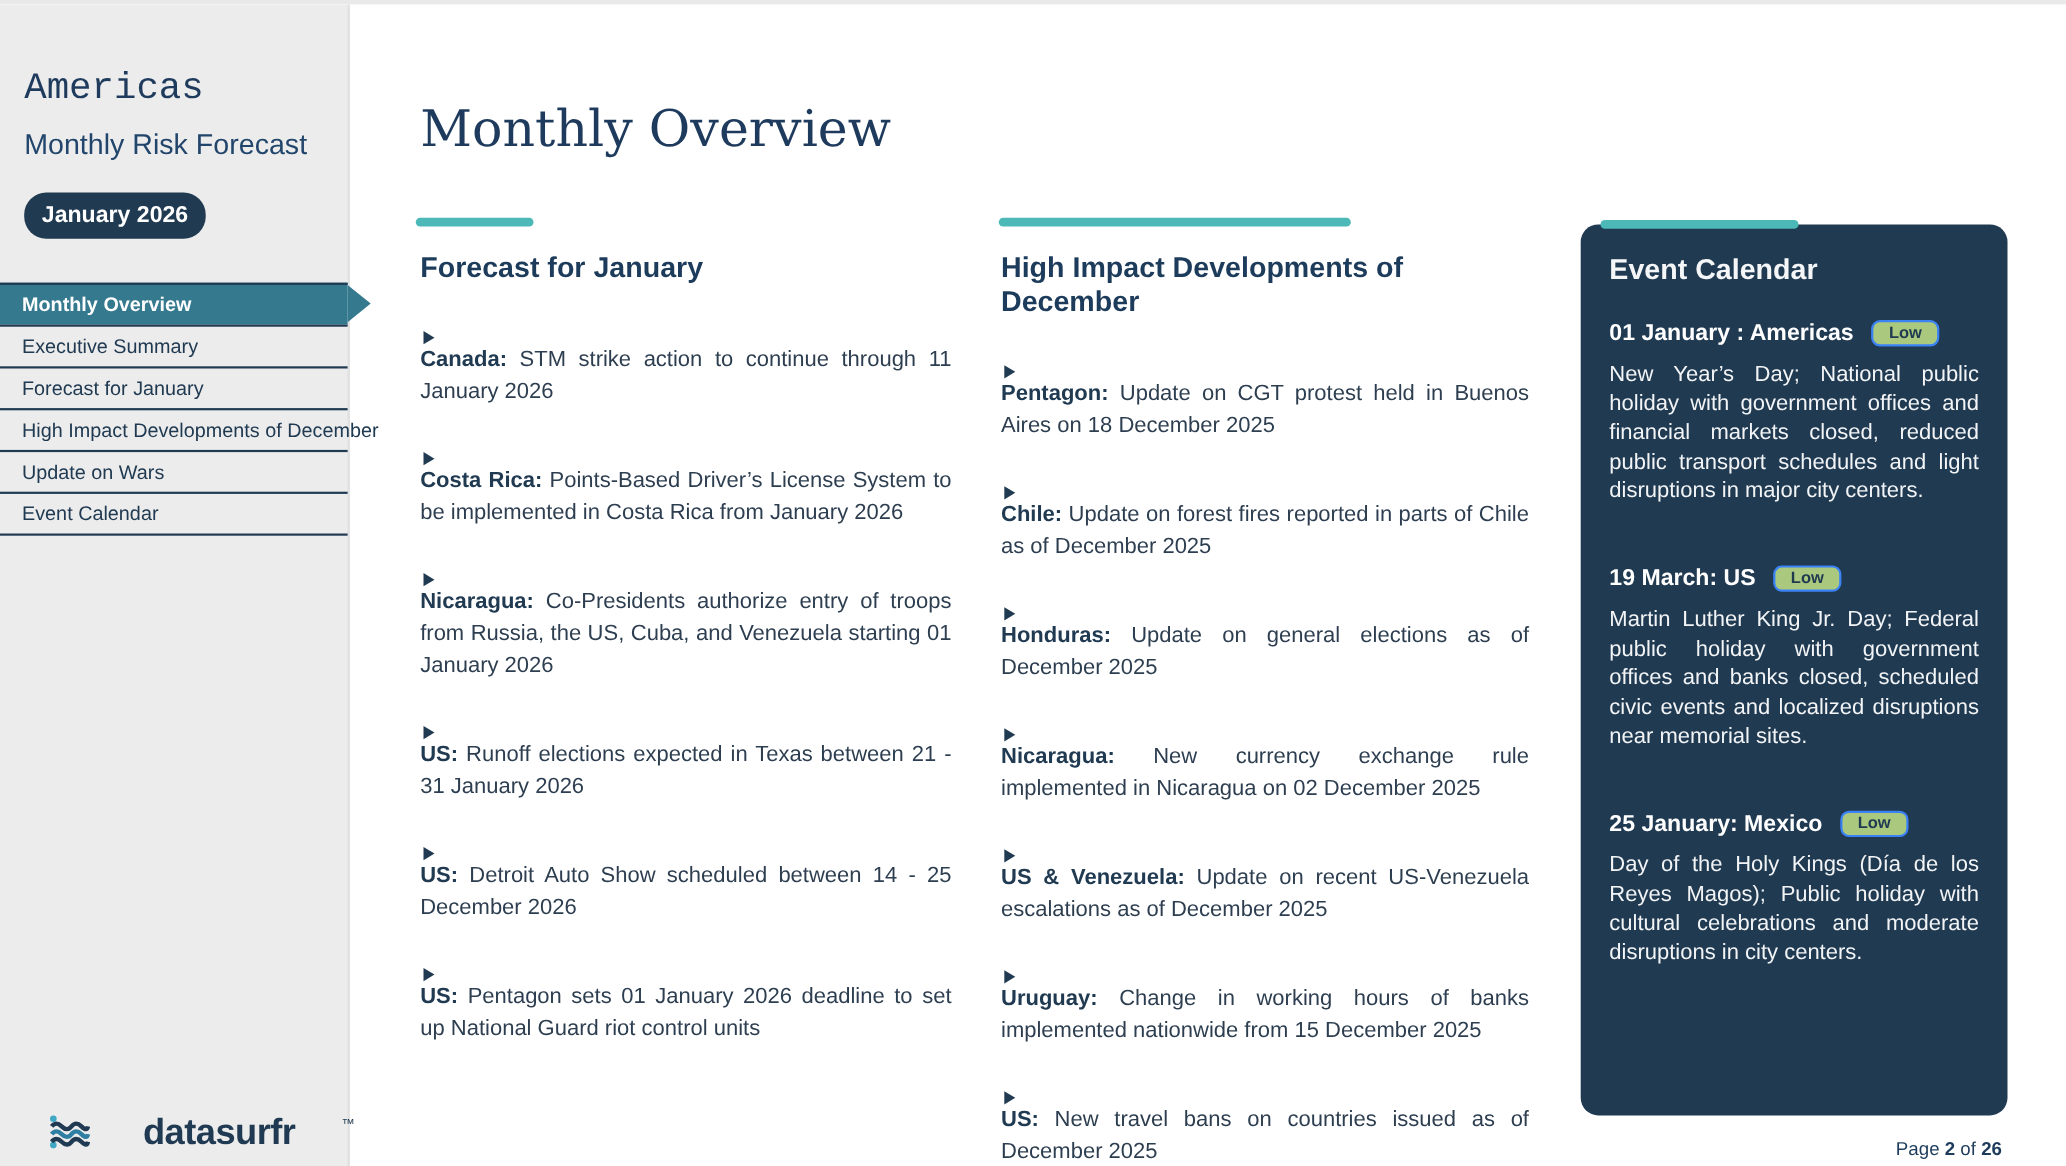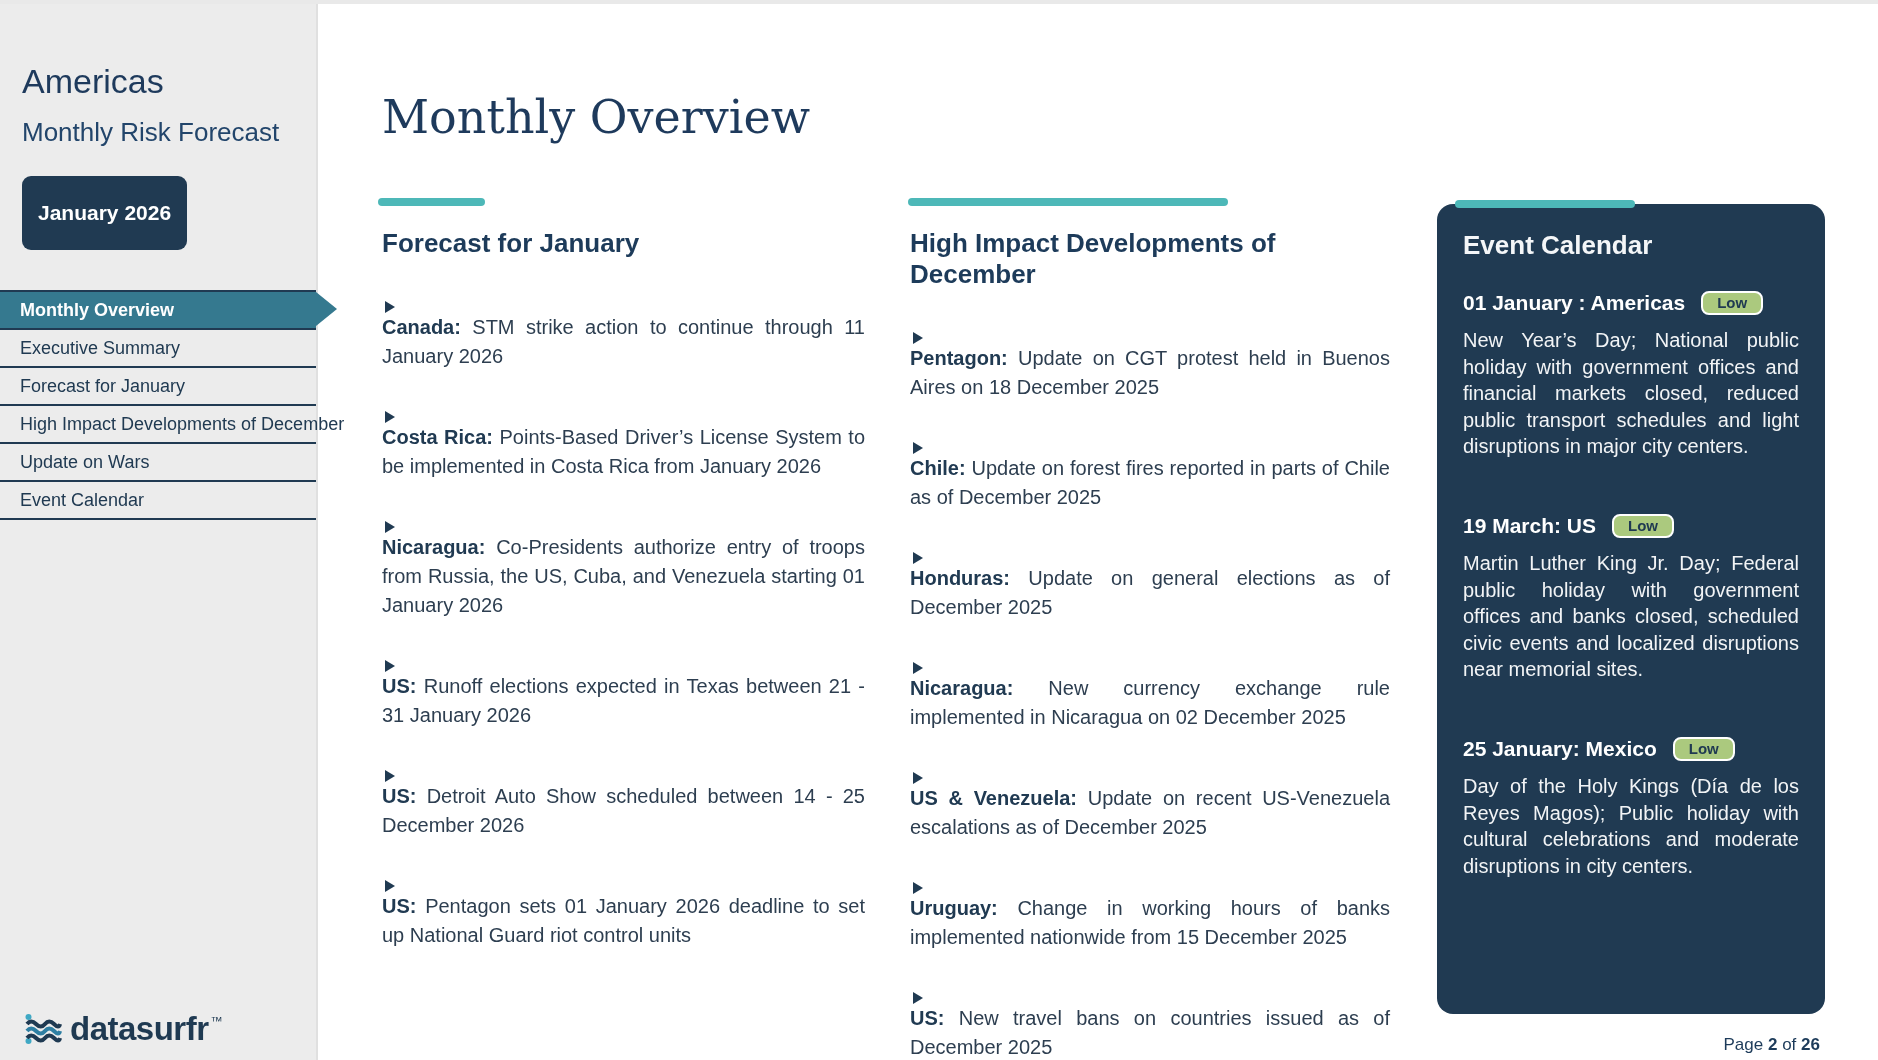--- a/index.html
+++ b/index.html
@@ -12,29 +12,29 @@
     border-top:4px solid #e9e9e9;
   }
 
   
   .sidebar {
     position:absolute; left:0; top:0; width:318px; height:1060px;
     background:#ececec; border-right:2px solid #e0e0e0;
   }
   .sidebar-header { padding:58px 22px 0 22px; }
   .region-title {
-    font-family:Liberation Sans, sans-serif;
+    font-family:Liberation Mono, monospace;
     font-size:34px; color:#1e3a5c; font-weight:500;
   }
   .sidebar-subtitle { margin-top:16px; font-size:26px; color:#22456b; }
   .period-badge {
     display:inline-block; margin-top:28px;
     background:#203a52; color:#ffffff;
     font-size:21px; font-weight:bold;
-    padding:25px 16px; border-radius:9px;
+    padding:9px 16px; border-radius:20px;
   }
   .nav { margin-top:40px; border-bottom:2px solid #203a52; }
   .nav-item {
     position:relative; height:38px;
     display:flex; align-items:center;
     padding-left:20px; padding-right:6px;
     border-top:2px solid #203a52;
     font-size:18px; color:#203a52;
     cursor:pointer; white-space:nowrap;
   }
@@ -89,33 +89,33 @@
     position:absolute; top:-4px; left:18px;
     width:180px; height:8px; border-radius:4px; background:#4db8b8;
   }
   .panel-heading { font-size:26px; color:#f4f6f8; }
   .event { margin-top:30px; }
   .event + .event { margin-top:54px; }
   .event-title-row { display:flex; align-items:center; }
   .event-title { font-size:21px; font-weight:bold; color:#ffffff; }
   .severity-badge {
     margin-left:16px;
-    background:#abc97e; border:2px solid #ffffff; color:#203a52;
+    background:#abc97e; border:2px solid #3b82f6; color:#203a52;
     font-size:15px; font-weight:bold;
     padding:1px 14px 2px 14px; border-radius:8px;
   }
   .event-desc {
     margin-top:12px; font-size:20px; line-height:1.33;
     text-align:justify; color:#f2f4f6;
   }
 
   
   .brand-logo {
-    position:absolute; left:24px; bottom:12px;
-    display:flex; align-items:flex-end;
+    position:absolute; left:44px; bottom:12px;
+    display:flex; align-items:flex-end;gap:40px;
   }
   .brand-icon { margin-right:8px; }
   .brand-name {
     font-size:33px; font-weight:bold; color:#1f3a52; letter-spacing:-0.5px;
   }
   .brand-tm { font-size:12px; color:#1f3a52; align-self:flex-start; margin-top:4px; margin-left:2px; }
   .page-indicator {
     position:absolute; right:58px; bottom:5px;
     font-size:17px; color:#1d3b5a;
   }

